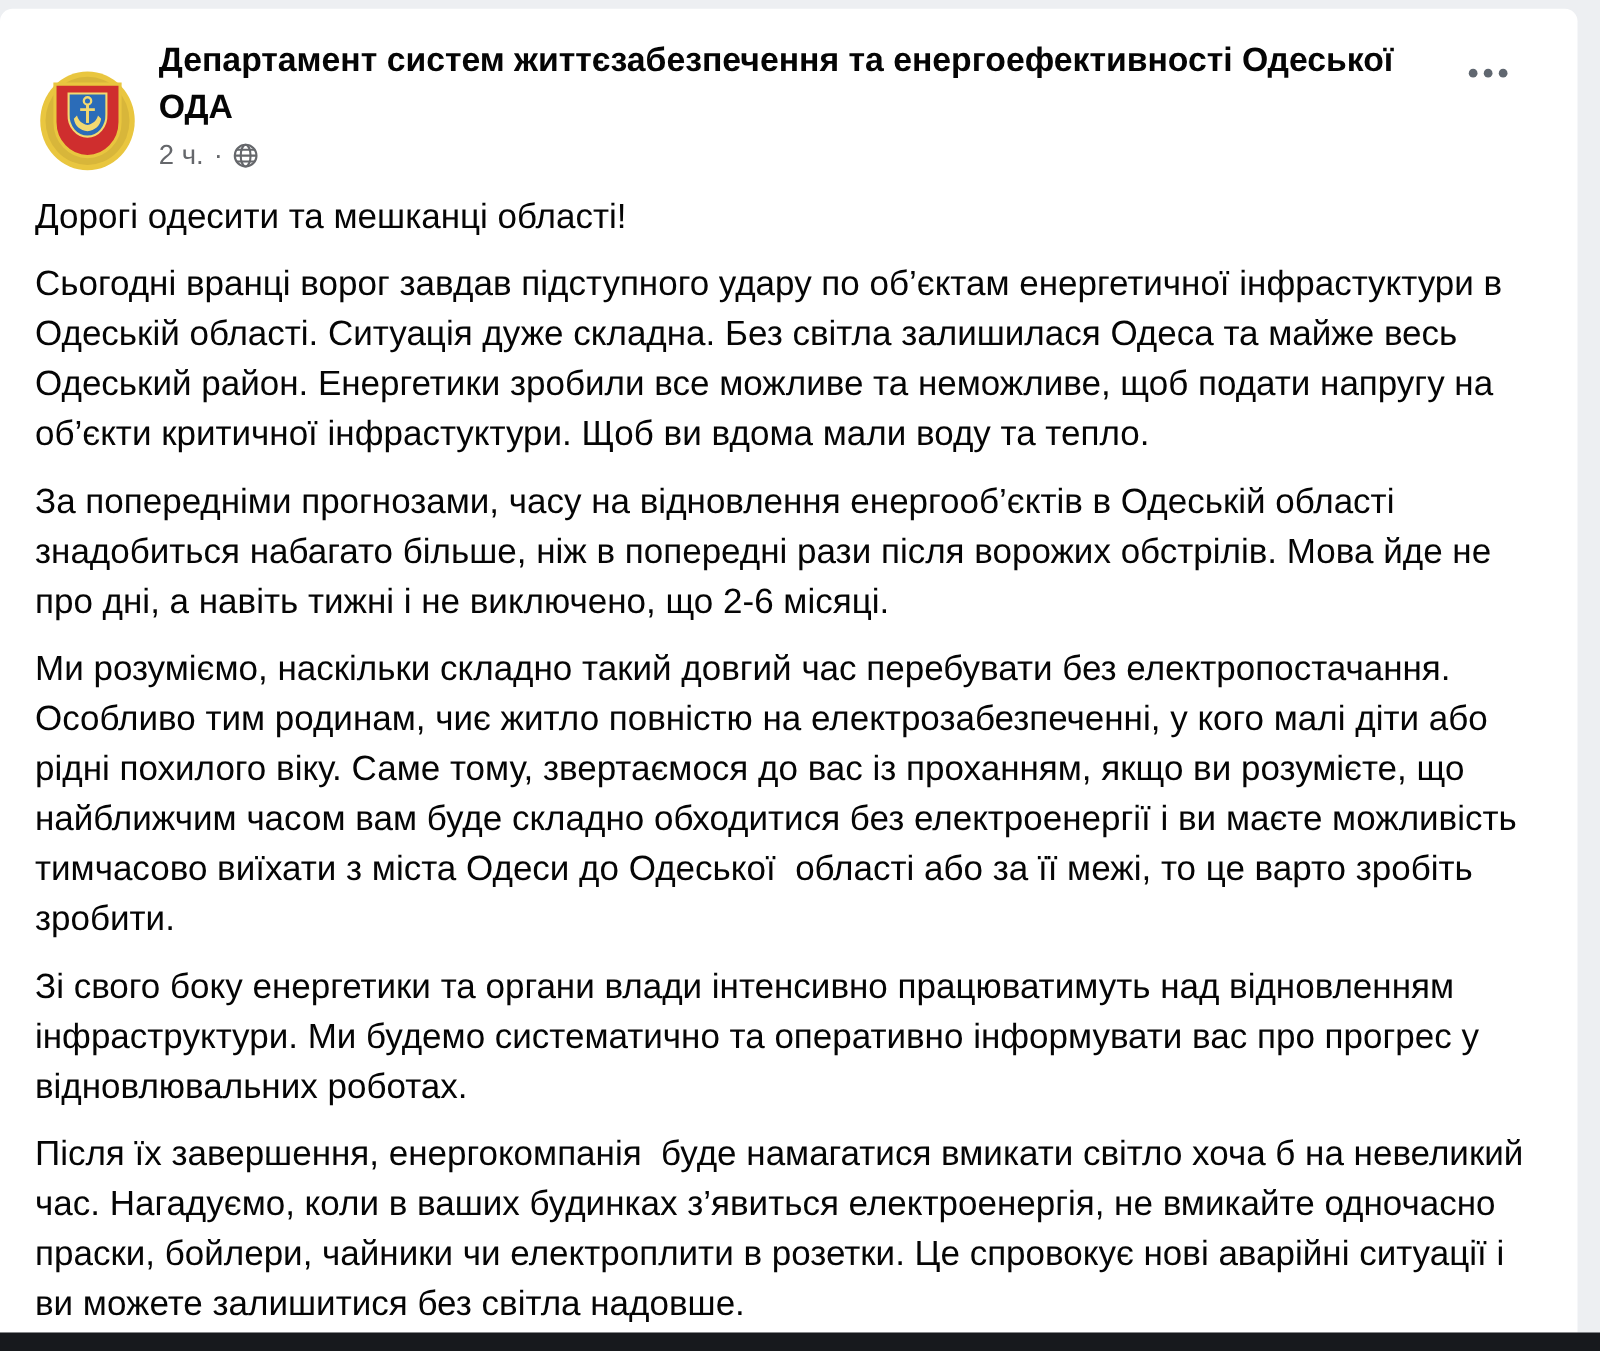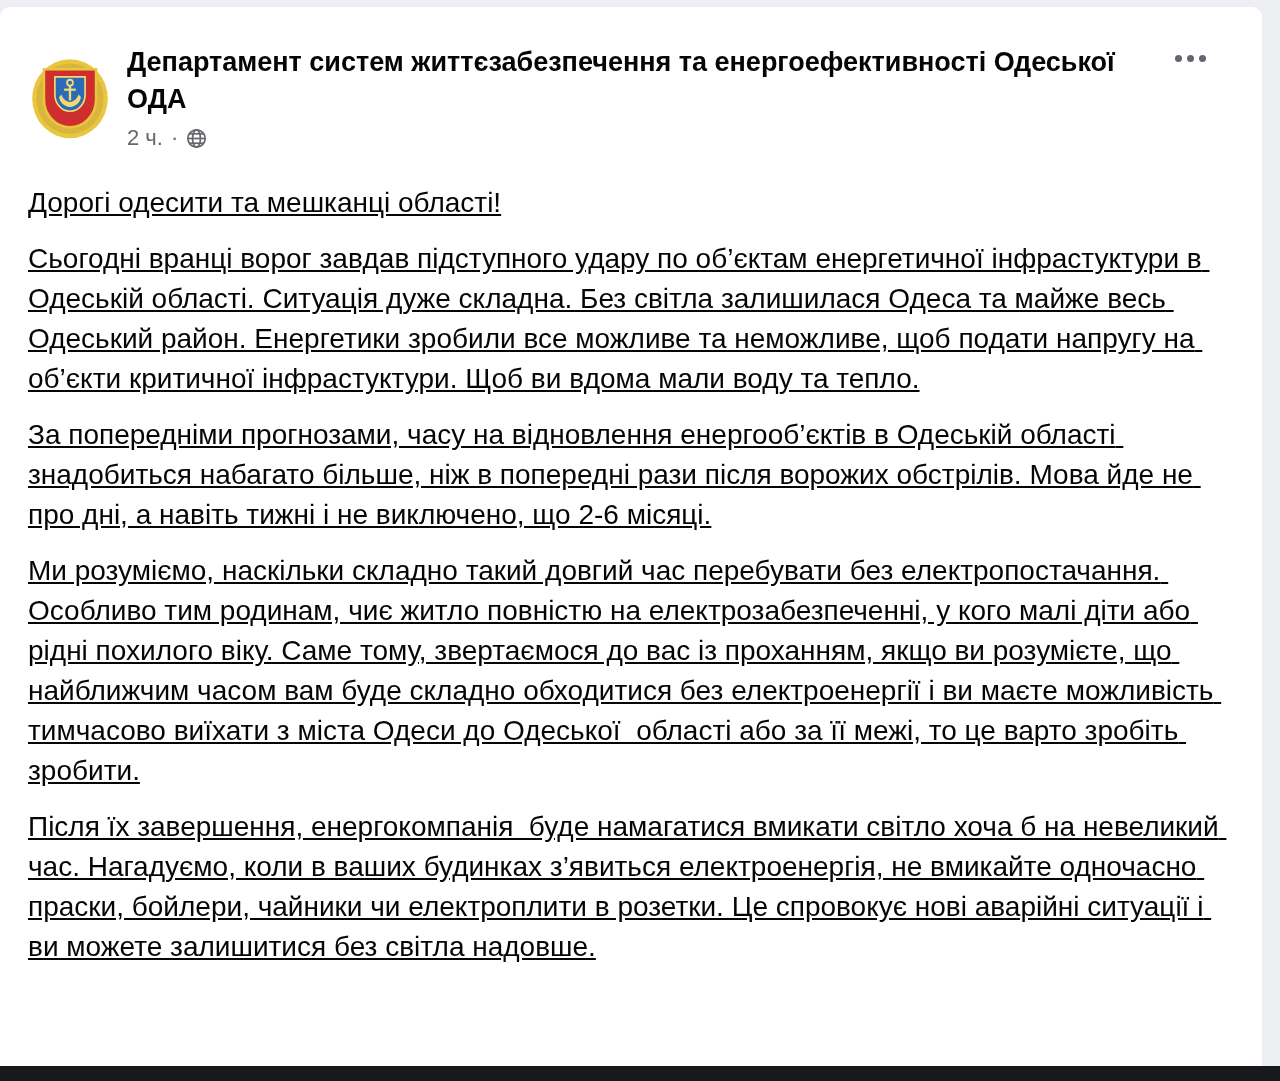--- a/index.html
+++ b/index.html
@@ -12,22 +12,22 @@
   }
   .card {
     position:absolute; top:7px; left:0;
     width:1262px; height:1059px;
     background:#ffffff;
     border-radius:10px 10px 0 0;
   }
   .header {
     position:relative;
     display:flex;
-    align-items:center;
-    padding:36px 28px 0 28px;
+    align-items:flex-end;
+    padding:22px 28px 0 28px;
   }
   .avatar {
     width:84px; height:84px;
     border-radius:50%;
     background:#ffffff;
     flex:0 0 84px;
     overflow:hidden;
     cursor:pointer;
   }
   .header-text { margin-left:15px; padding-top:1px; }
@@ -62,23 +62,22 @@
     background:#606770;
     display:block;
   }
   .post-body {
     padding:16px 30px 0 28px;
     font-size:28px;
     line-height:40px;
     color:#050505;
   }
   .post-body p {
-    margin:16px 0 14px 0;
+    margin:0 0 14px 0;
     white-space:pre-wrap;
-    text-decoration:underline;
   }
   .bottom-bar {
     position:absolute;
     left:0; bottom:0;
     width:1280px; height:15px;
     background:#17191d;
   }
   .globe-icon { display:inline-flex; }
 </style>
 </head>
@@ -124,18 +123,19 @@
         <i></i>
         <i></i>
     </div>
   </div>
 
   <div class="post-body">
     <p>Дорогі одесити та мешканці області!</p>
     <p>Сьогодні вранці ворог завдав підступного удару по об’єктам енергетичної інфрастуктури в Одеській області. Ситуація дуже складна. Без світла залишилася Одеса та майже весь Одеський район. Енергетики зробили все можливе та неможливе, щоб подати напругу на об’єкти критичної інфрастуктури. Щоб ви вдома мали воду та тепло.</p>
     <p>За попередніми прогнозами, часу на відновлення енергооб’єктів в Одеській області знадобиться набагато більше, ніж в попередні рази після ворожих обстрілів. Мова йде не про дні, а навіть тижні і не виключено, що 2-6 місяці.</p>
     <p>Ми розуміємо, наскільки складно такий довгий час перебувати без електропостачання. Особливо тим родинам, чиє житло повністю на електрозабезпеченні, у кого малі діти або рідні похилого віку. Саме тому, звертаємося до вас із проханням, якщо ви розумієте, що найближчим часом вам буде складно обходитися без електроенергії і ви маєте можливість тимчасово виїхати з міста Одеси до Одеської  області або за її межі, то це варто зробіть зробити.</p>
+    <p>Зі свого боку енергетики та органи влади інтенсивно працюватимуть над відновленням інфраструктури. Ми будемо систематично та оперативно інформувати вас про прогрес у відновлювальних роботах.</p>
     <p>Після їх завершення, енергокомпанія  буде намагатися вмикати світло хоча б на невеликий час. Нагадуємо, коли в ваших будинках з’явиться електроенергія, не вмикайте одночасно праски, бойлери, чайники чи електроплити в розетки. Це спровокує нові аварійні ситуації і ви можете залишитися без світла надовше.</p>
   </div>
 
 </div>
 
 <div class="bottom-bar"></div>
 
 </body></html>

